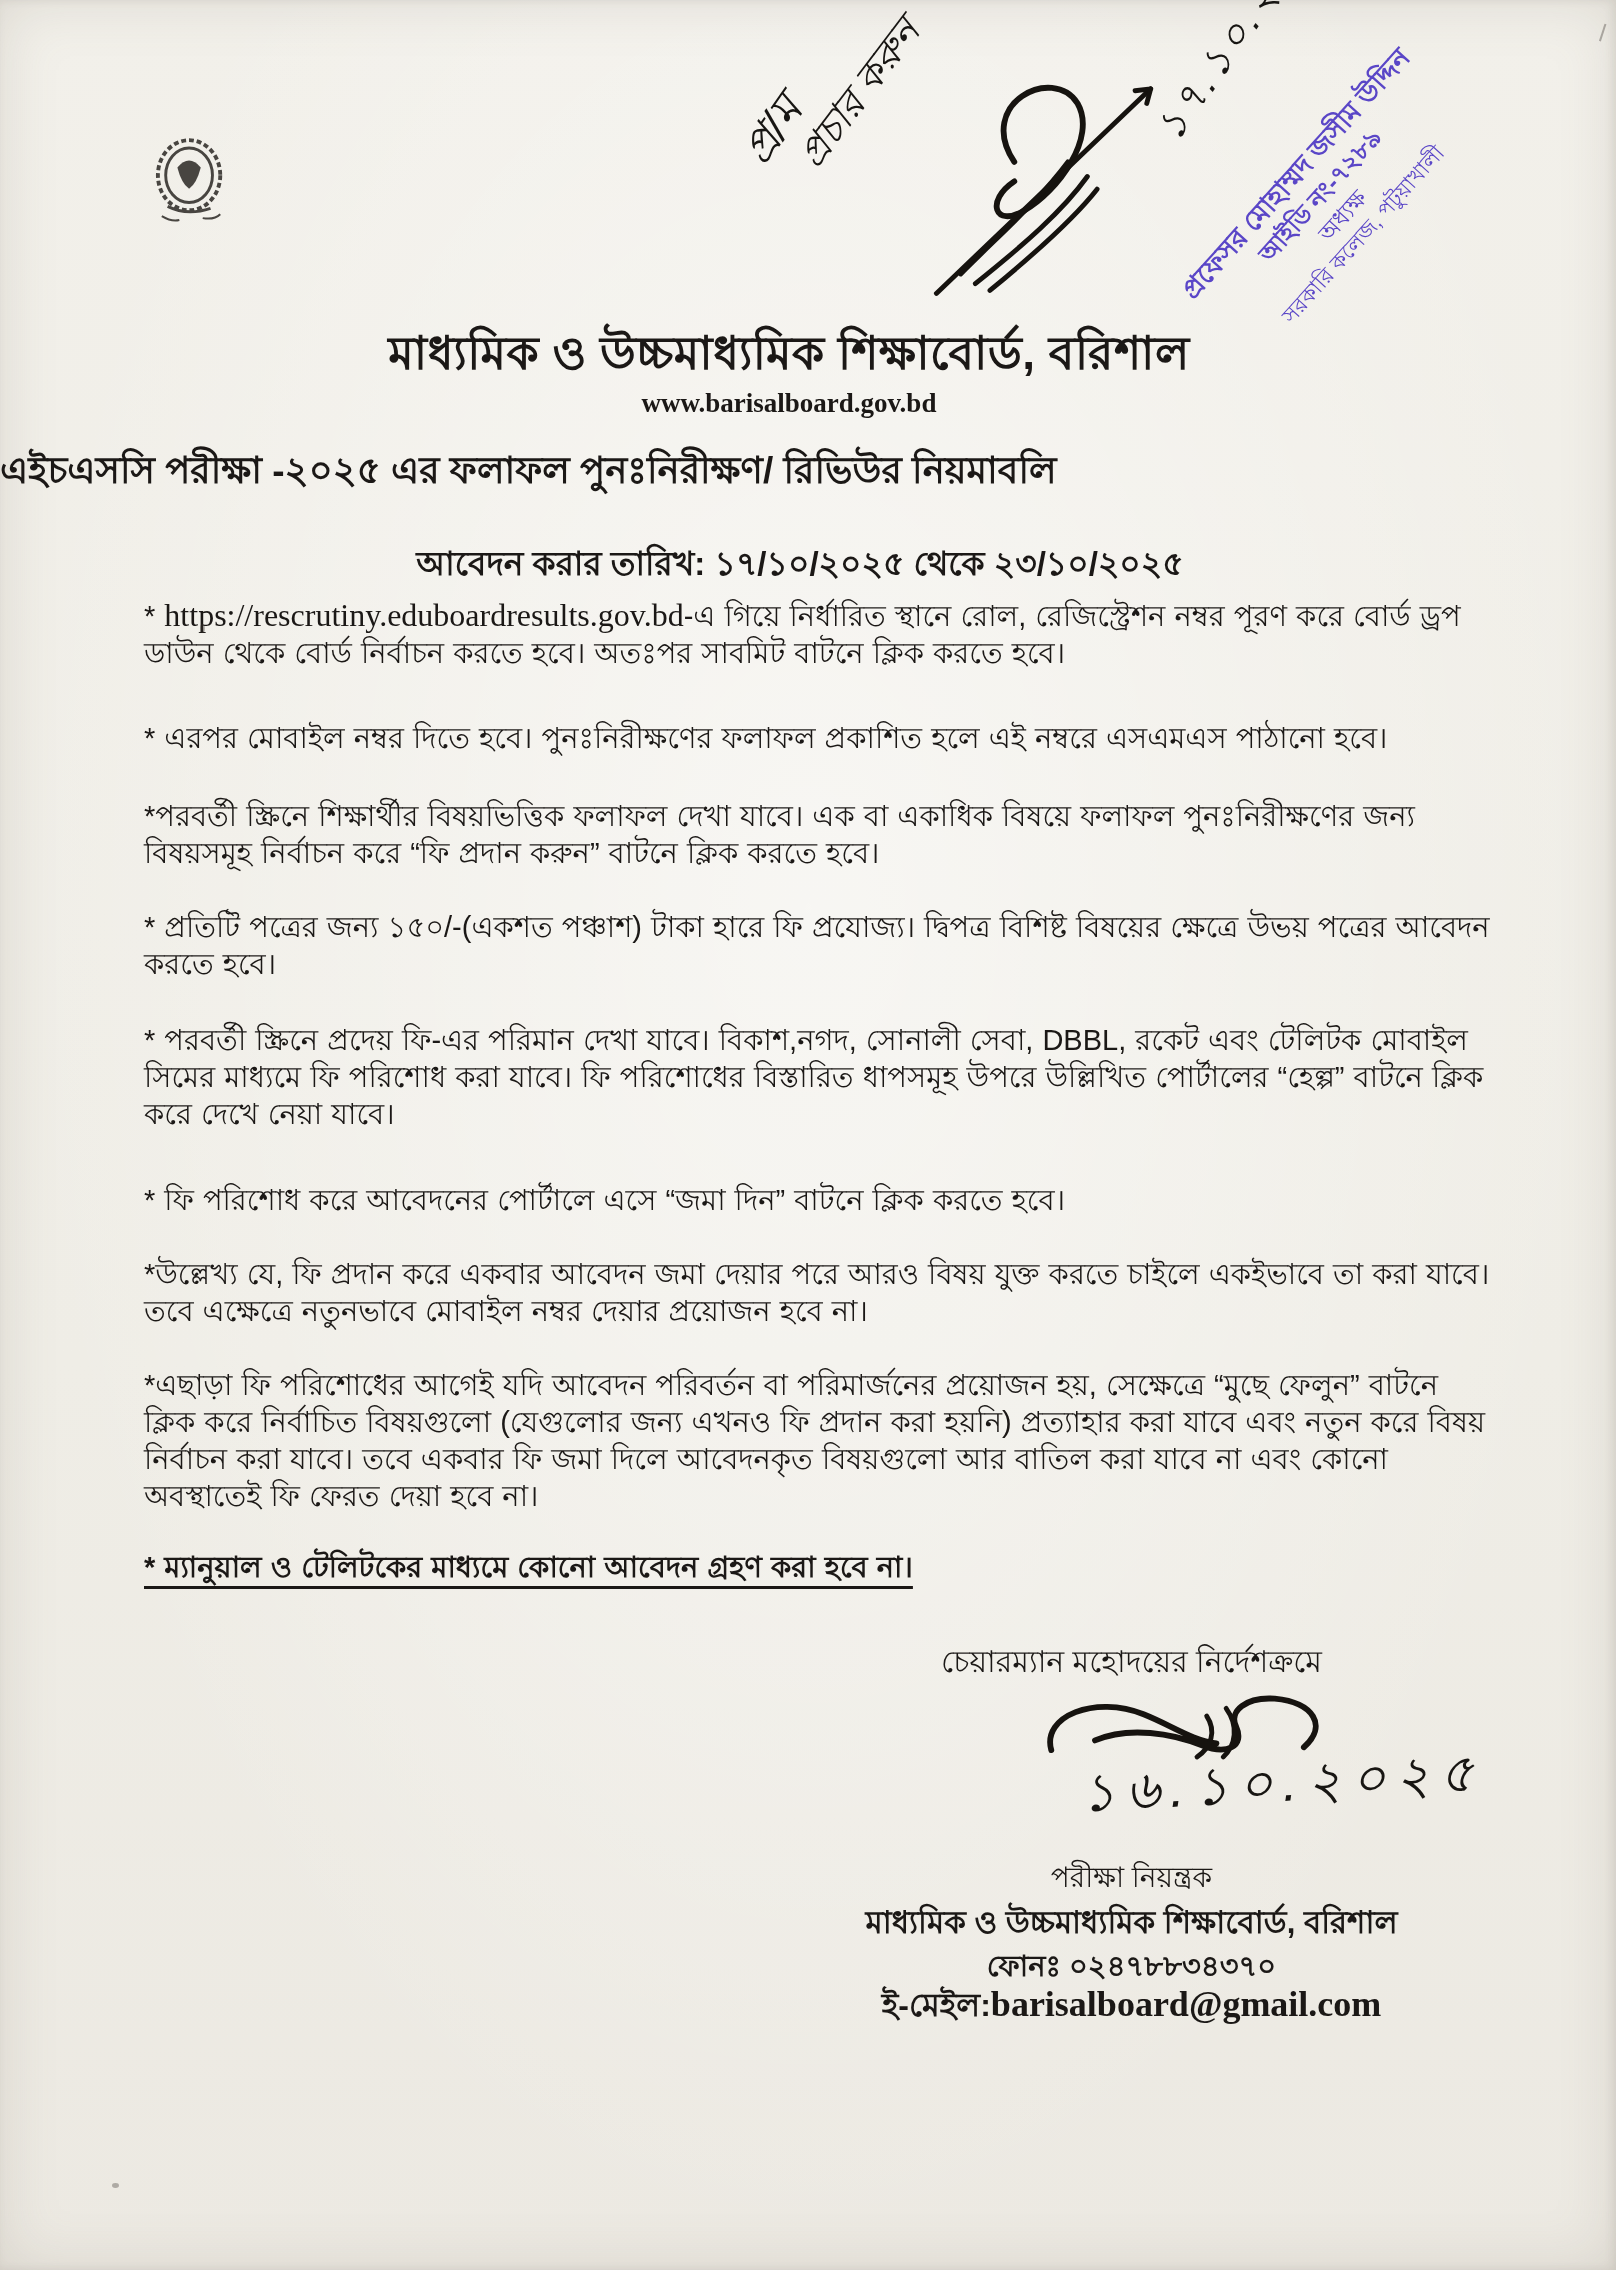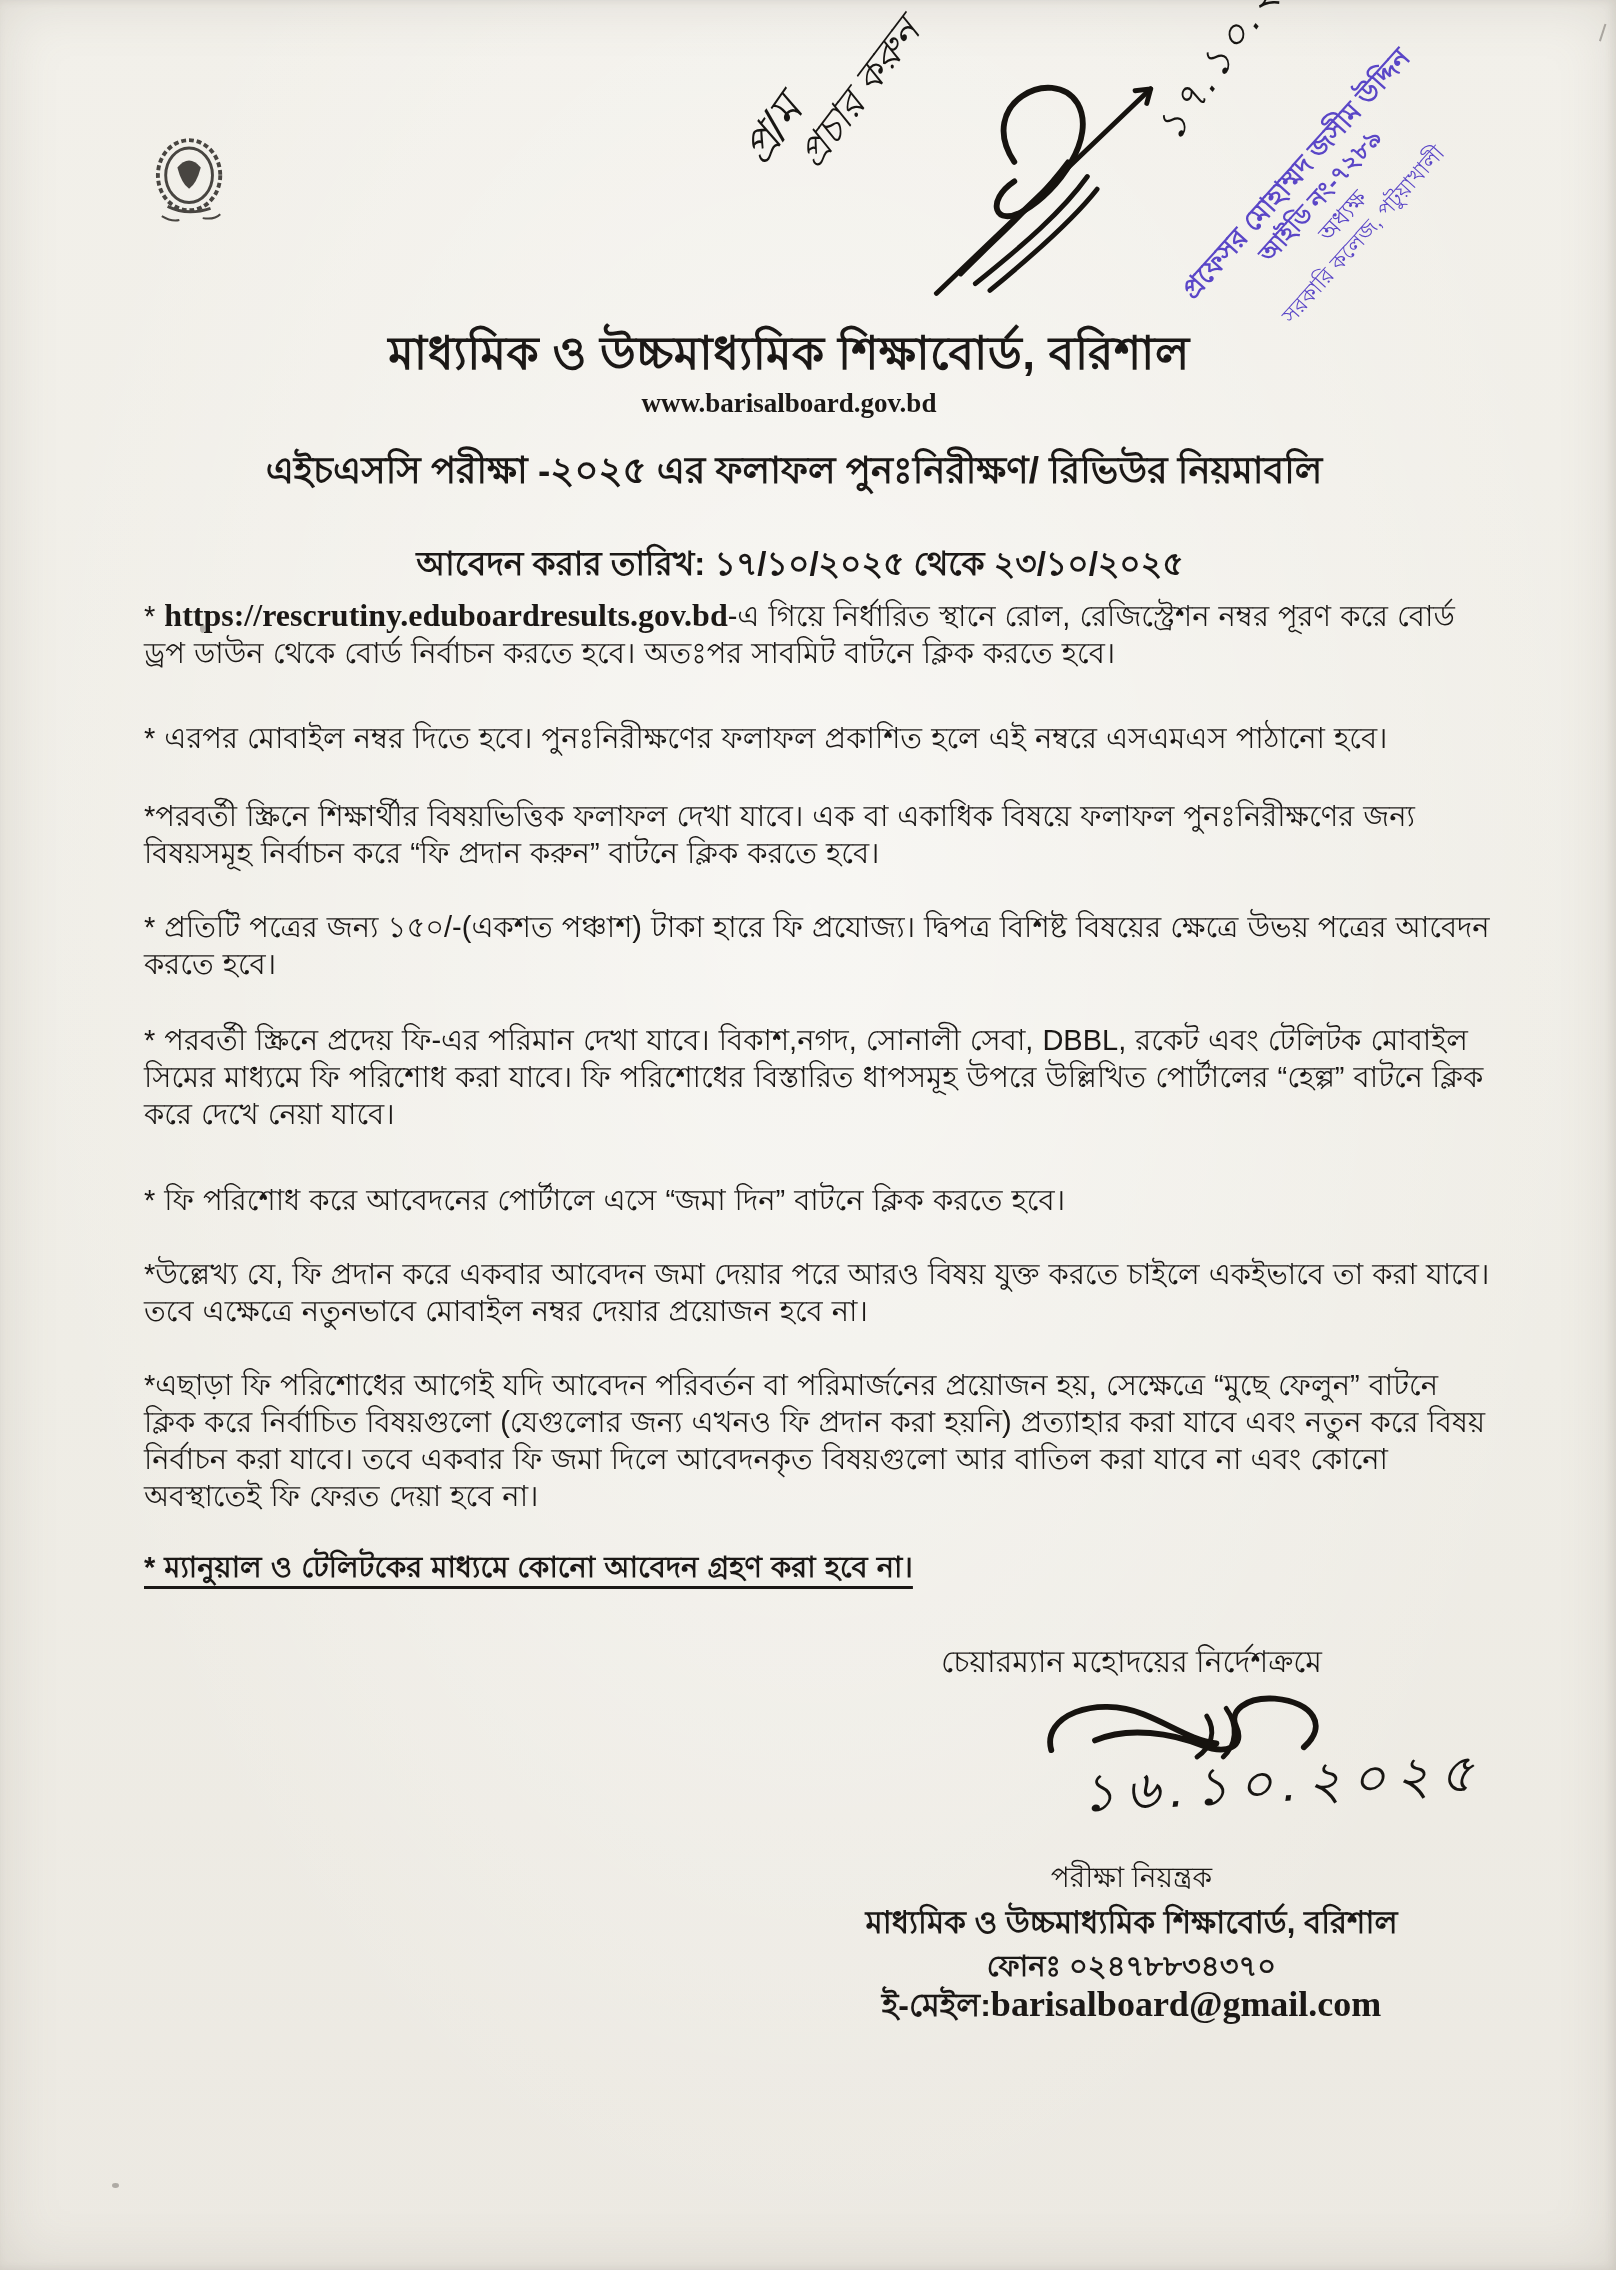--- a/index.html
+++ b/index.html
@@ -13,30 +13,30 @@
     box-shadow:inset 0 0 59px rgba(120,110,95,.18), inset -3.9px 0 9.8px rgba(90,85,75,.12);
     overflow:hidden;
     font-family:"Liberation Sans","DejaVu Sans",sans-serif;
     color:#1b1816;
   }
   
   .org-name{position:absolute;top:318px;left:0;right:39px;text-align:center;
     font-size:46px;font-weight:bold;letter-spacing:0.5px;}
   .website{position:absolute;top:388px;left:0;right:39px;text-align:center;
     font-family:"Liberation Serif","DejaVu Serif",serif;font-weight:bold;font-size:27px;}
-  .notice-title{position:absolute;top:441px;left:0;right:29px;text-align:center;
+  .notice-title{position:absolute;top:441px;left:0;right:29px;text-align:left;
     font-size:37px;font-weight:bold;}
   .date-line{position:absolute;top:538px;left:0;right:29px;text-align:center;
     font-size:33px;font-weight:bold;margin-left:12px;}
   
   .seal{position:absolute;left:154px;top:138px;width:76px;height:92px;opacity:.85;}
   
   .para{position:absolute;left:144px;width:1348px;font-size:29px;line-height:37px;
     text-align:left;word-spacing:1px;}
-  .para .url{font-family:"Liberation Serif","DejaVu Serif",serif;font-weight:bold;font-size:32px;}
+  .para .url{font-family:"Liberation Serif","DejaVu Serif",serif;font-weight:normal;font-size:32px;}
   .para.underlined span{font-weight:bold;text-decoration:underline;
     text-decoration-thickness:2.9px;text-underline-offset:8.8px;margin-top:46px;}
   
   .signoff{position:absolute;left:839px;width:585px;text-align:center;}
   .by-order{top:1638px;font-size:30px;}
   .sig-name{top:1799px;font-size:30px;font-weight:600;}
   .sig-desig{top:1856px;font-size:28px;}
   .sig-org{top:1898px;font-size:31px;font-weight:600;}
   .sig-phone{top:1943px;font-size:29px;font-weight:600;}
   .sig-email{top:1980px;font-size:32px;font-weight:bold;}

